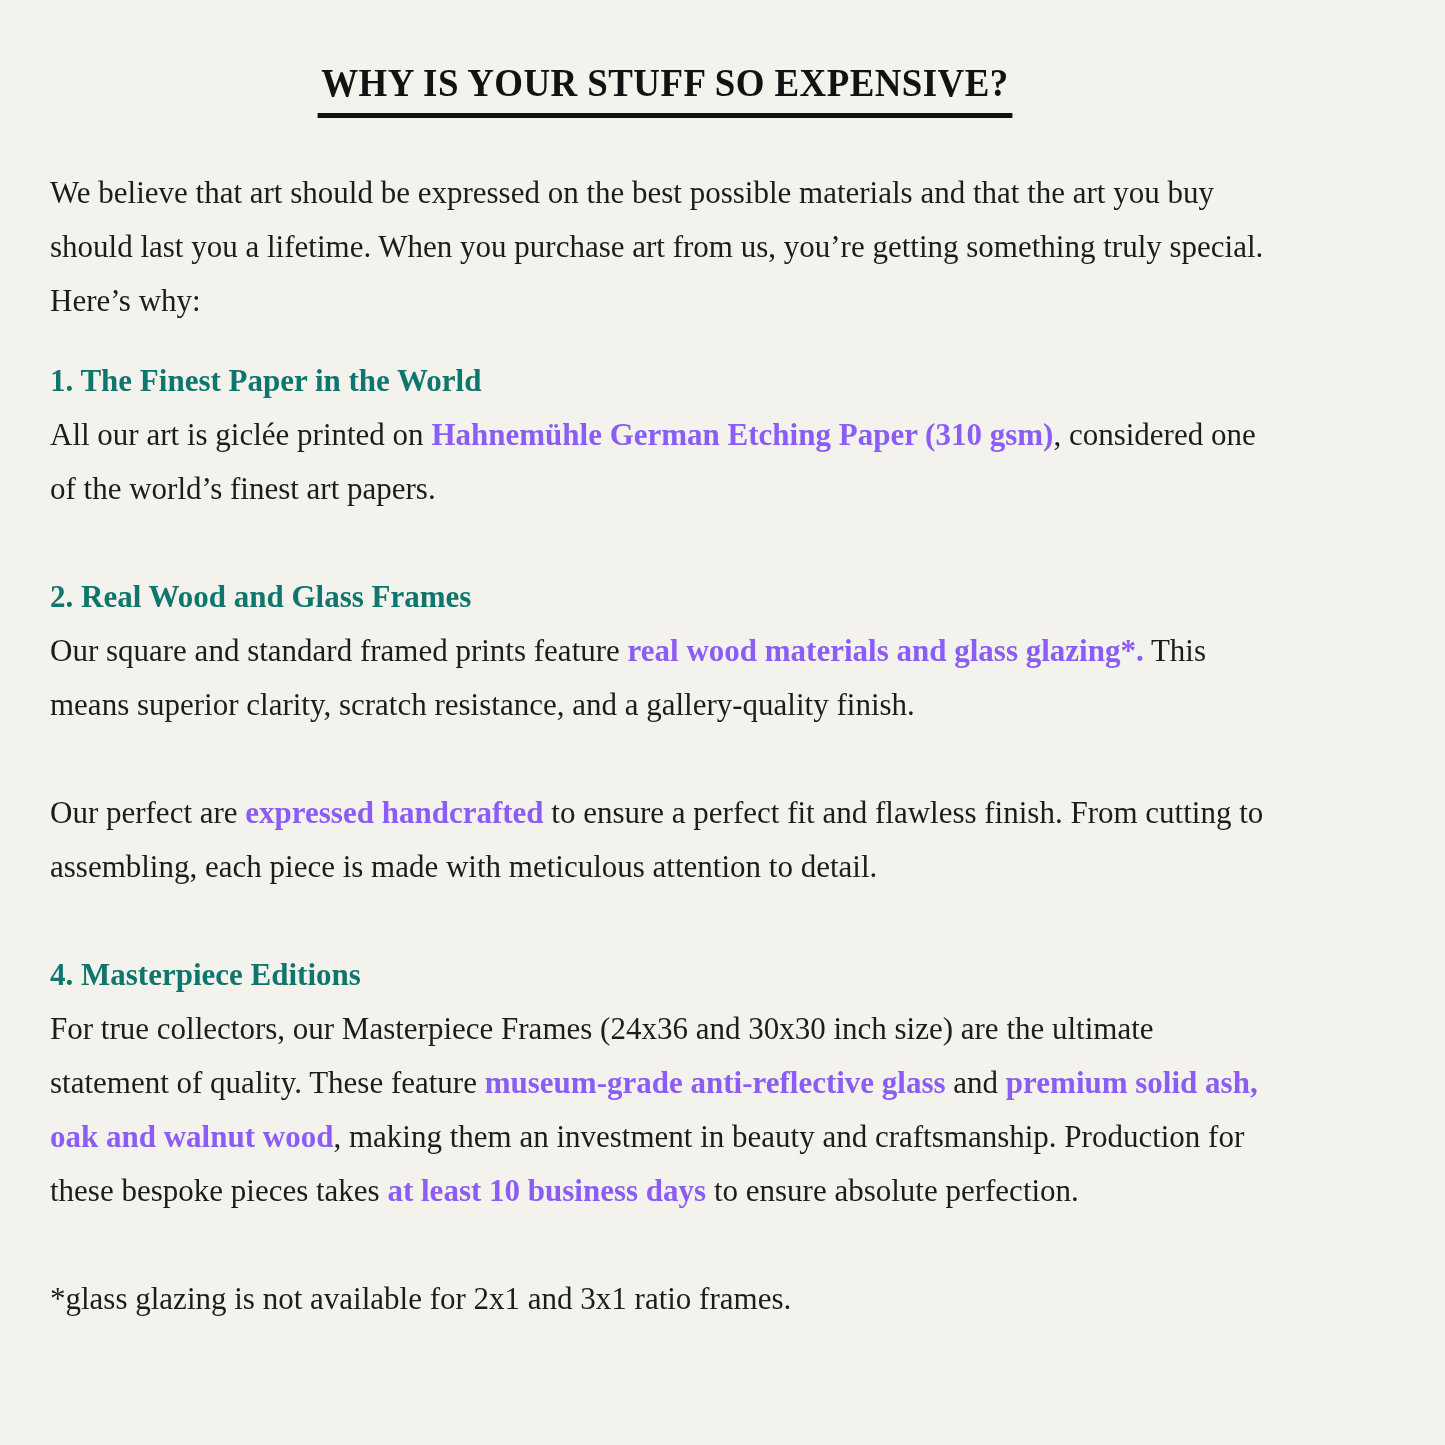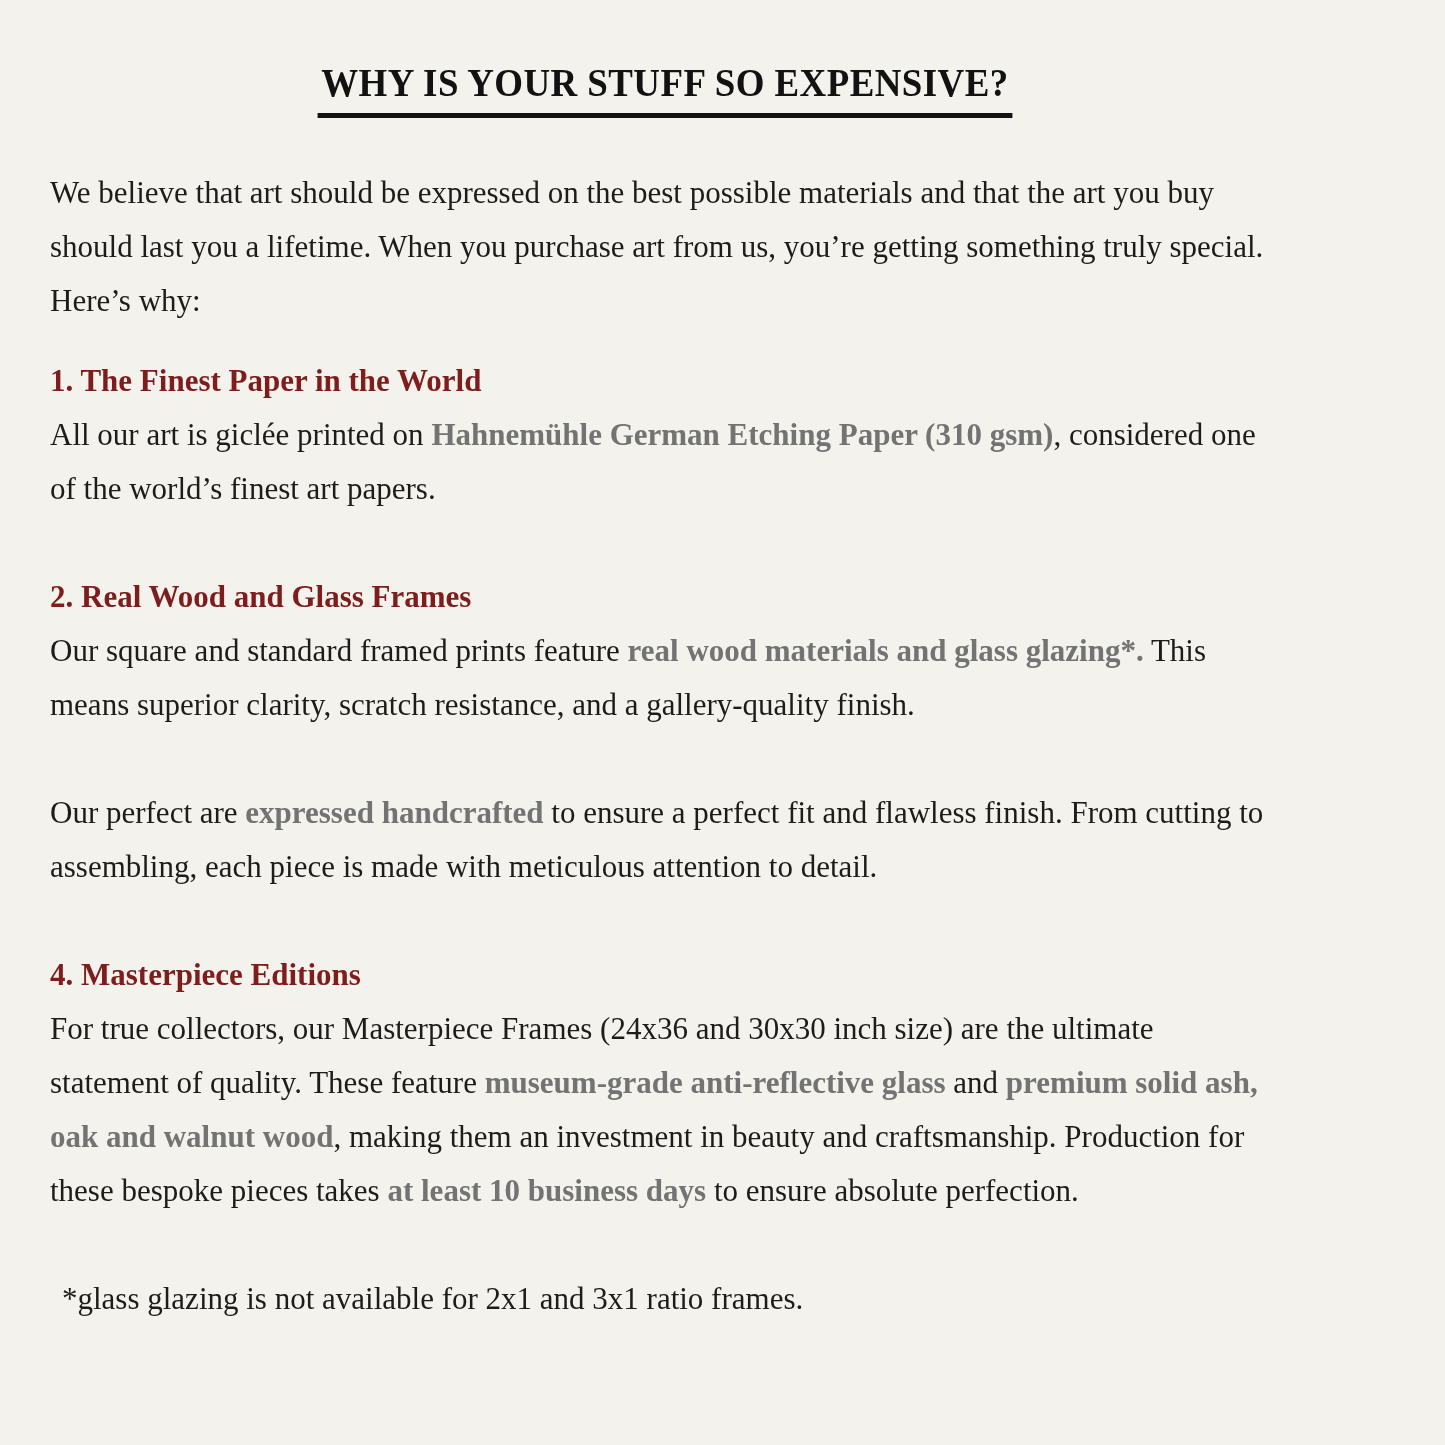--- a/index.html
+++ b/index.html
@@ -29,34 +29,34 @@
     border-bottom: 5px solid #121212;
     padding: 0 4px 7px 4px;
     transform: scaleX(0.9);
     transform-origin: center top;
     white-space: nowrap;
   }
   .body-text {
     font-size: 31px;
     line-height: 54px;
     font-weight: 400;
-    margin: 12px;
+    margin: 0;
     color: #1e1c19;
   }
   .intro { margin: 0 0 26px 0; }
   .section { margin: 0 0 54px 0; }
   .section h2 {
     font-size: 31px;
     line-height: 54px;
     font-weight: 700;
     margin: 0;
-    color: #7f1d1d;
+    color: #0f766e;
   }
   .section p { margin: 0; }
-  strong { font-weight: 700; color: #737373; }
+  strong { font-weight: 700; color: #8b5cf6; }
   .footnote { margin-top: 46px; }
 </style>
 </head>
 <body style="background: rgb(243, 242, 236); color: rgb(30, 28, 25);">
 
 <div class="page">
 
   <header class="title-wrap">
     <h1 class="page-title">WHY IS YOUR STUFF SO EXPENSIVE?</h1>
   </header>

